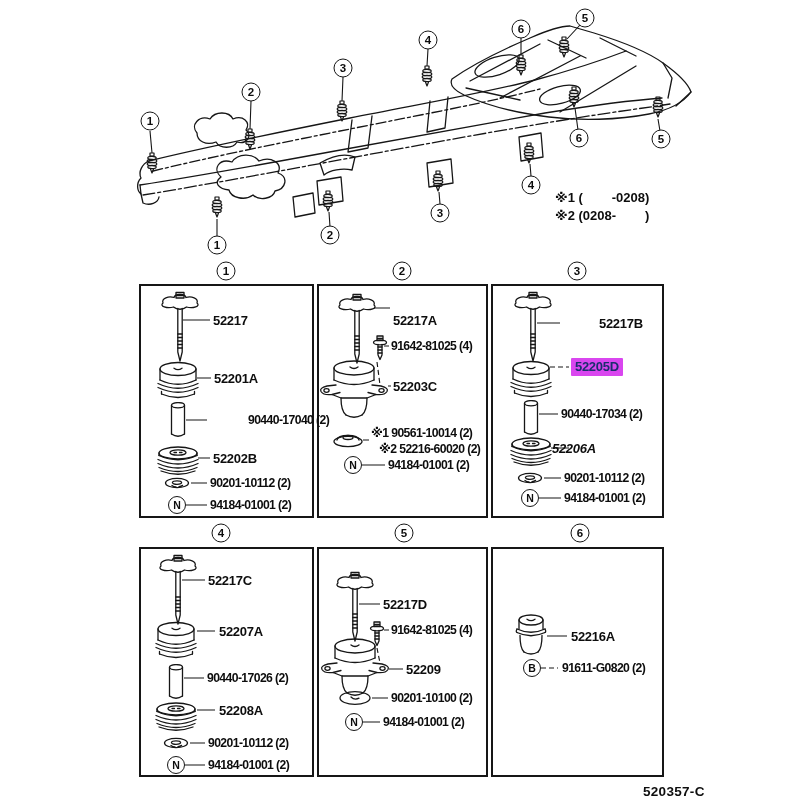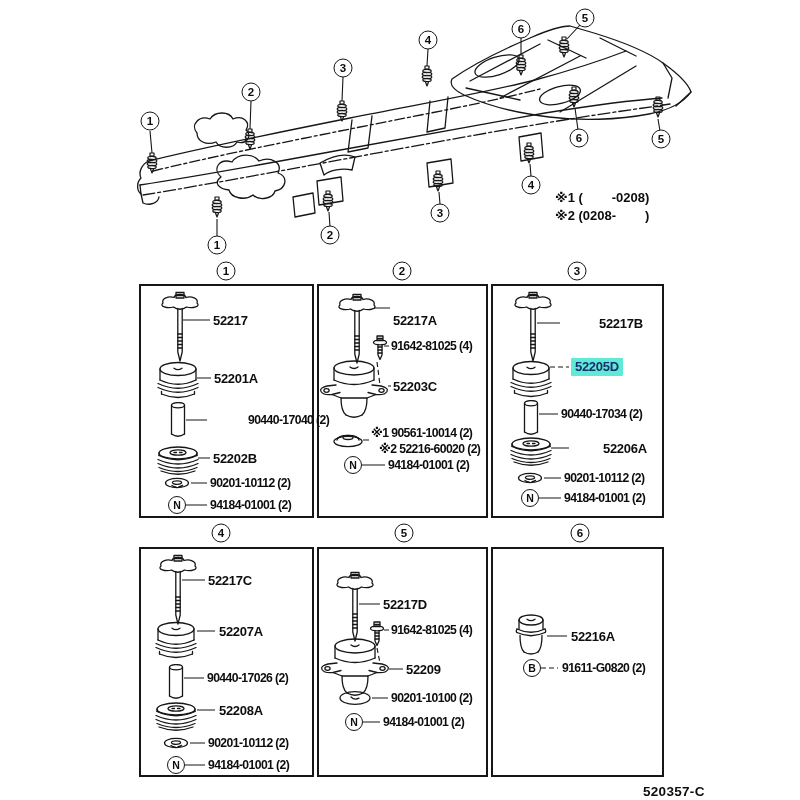--- a/index.html
+++ b/index.html
@@ -239,23 +239,23 @@
 
   <div class="lbl" style="left:393px;top:308px;margin-top:12px;">52217A</div>
   <div class="lbl sm" style="left:391px;top:346px;">91642-81025 (4)</div>
   <div class="lbl" style="left:393px;top:386px;">52203C</div>
   <div class="lbl sm" style="left:371px;top:433px;">※1 90561-10014 (2)</div>
   <div class="lbl sm" style="left:379px;top:449px;">※2 52216-60020 (2)</div>
   <div class="marker" style="left:353px;top:465px;">N</div>
   <div class="lbl sm" style="left:388px;top:465px;">94184-01001 (2)</div>
 
   <div class="lbl" style="left:563px;top:323px;margin-left:36px;">52217B</div>
-  <div class="lbl hl" style="left: 571px; top: 367px; background: #5eead4; color: rgb(27, 46, 110);">52205D</div>
+  <div class="lbl hl" style="left: 571px; top: 367px; background: #d946ef; color: rgb(27, 46, 110);">52205D</div>
   <div class="lbl sm" style="left:561px;top:414px;">90440-17034 (2)</div>
-  <div class="lbl" style="left:603px;top:448px;">52206A</div>
+  <div class="lbl" style="left:552px;top:448px;font-style:italic;">52206A</div>
   <div class="lbl sm" style="left:564px;top:478px;">90201-10112 (2)</div>
   <div class="marker" style="left:530px;top:498px;">N</div>
   <div class="lbl sm" style="left:564px;top:498px;">94184-01001 (2)</div>
 
   <div class="lbl" style="left:208px;top:580px;">52217C</div>
   <div class="lbl" style="left:219px;top:631px;">52207A</div>
   <div class="lbl sm" style="left:207px;top:678px;">90440-17026 (2)</div>
   <div class="lbl" style="left:219px;top:710px;text-align:center;">52208A</div>
   <div class="lbl sm" style="left:208px;top:743px;">90201-10112 (2)</div>
   <div class="marker" style="left:176px;top:765px;">N</div>

